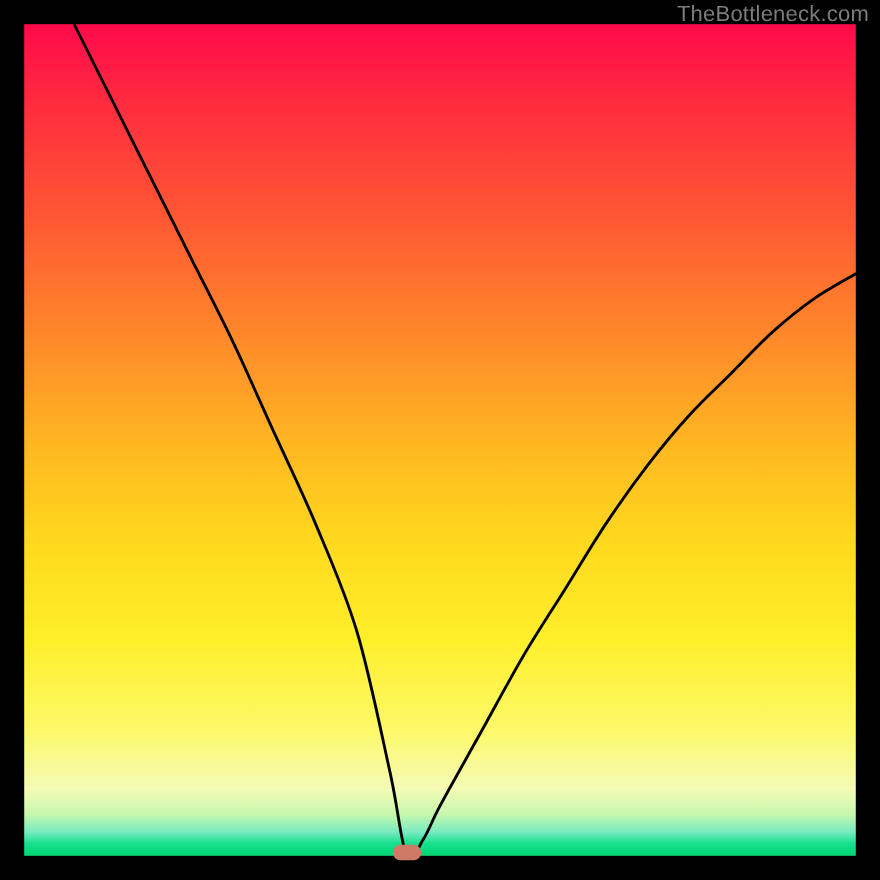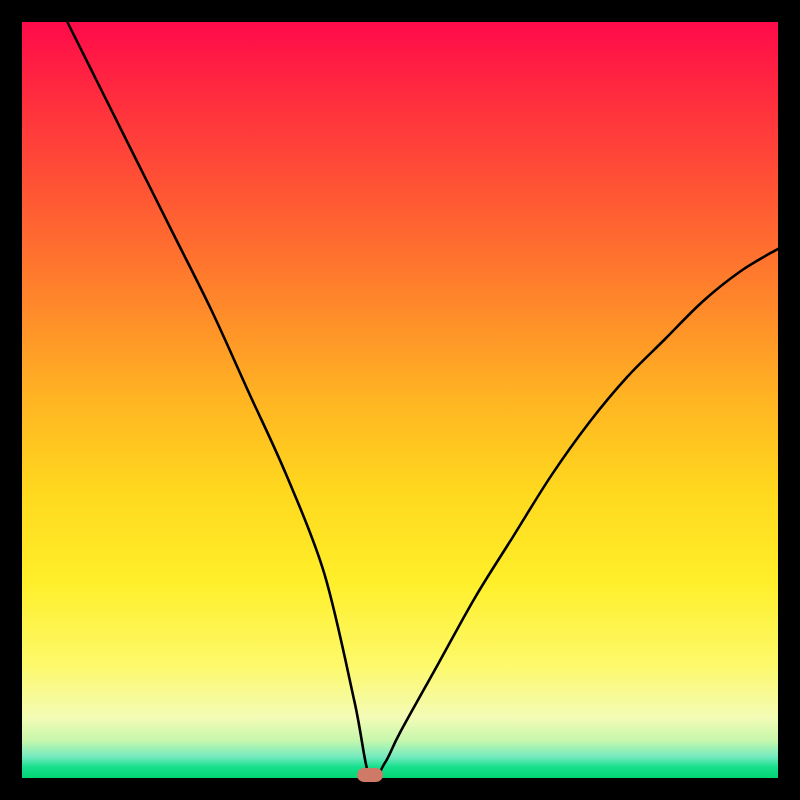--- a/index.html
+++ b/index.html
@@ -79,13 +79,14 @@
 <div class="frame">
   <div class="plot">
 
     <svg class="curve" viewBox="0 0 756 756" preserveAspectRatio="none">
       <path class="line" d="M 45.36 0.00 C 50.40 10.08, 64.26 37.80, 75.60 60.48 C 86.94 83.16, 100.80 110.88, 113.40 136.08 C 126.00 161.28, 138.60 186.48, 151.20 211.68 C 163.80 236.88, 176.40 260.82, 189.00 287.28 C 201.60 313.74, 214.20 342.72, 226.80 370.44 C 239.40 398.16, 252.00 423.36, 264.60 453.60 C 277.20 483.84, 291.06 514.08, 302.40 551.88 C 313.74 589.68, 325.08 646.38, 332.64 680.40 C 340.20 714.42, 342.72 745.92, 347.76 756.00 C 352.80 766.08, 357.84 748.44, 362.88 740.88 C 367.92 733.32, 369.18 727.02, 378.00 710.64 C 386.82 694.26, 403.20 665.28, 415.80 642.60 C 428.40 619.92, 441.00 595.98, 453.60 574.56 C 466.20 553.14, 478.80 534.24, 491.40 514.08 C 504.00 493.92, 516.60 472.50, 529.20 453.60 C 541.80 434.70, 554.40 417.06, 567.00 400.68 C 579.60 384.30, 592.20 369.18, 604.80 355.32 C 617.40 341.46, 630.00 330.12, 642.60 317.52 C 655.20 304.92, 667.80 291.06, 680.40 279.72 C 693.00 268.38, 705.60 258.30, 718.20 249.48 C 730.80 240.66, 749.70 230.58, 756.00 226.80"></path>
     </svg>
 
     <div class="marker" style="left: 334.76px; top: 746px;"></div>
   </div>
 
+  <div class="watermark">TheBottleneck.com</div>
 </div>
 
 </body></html>

